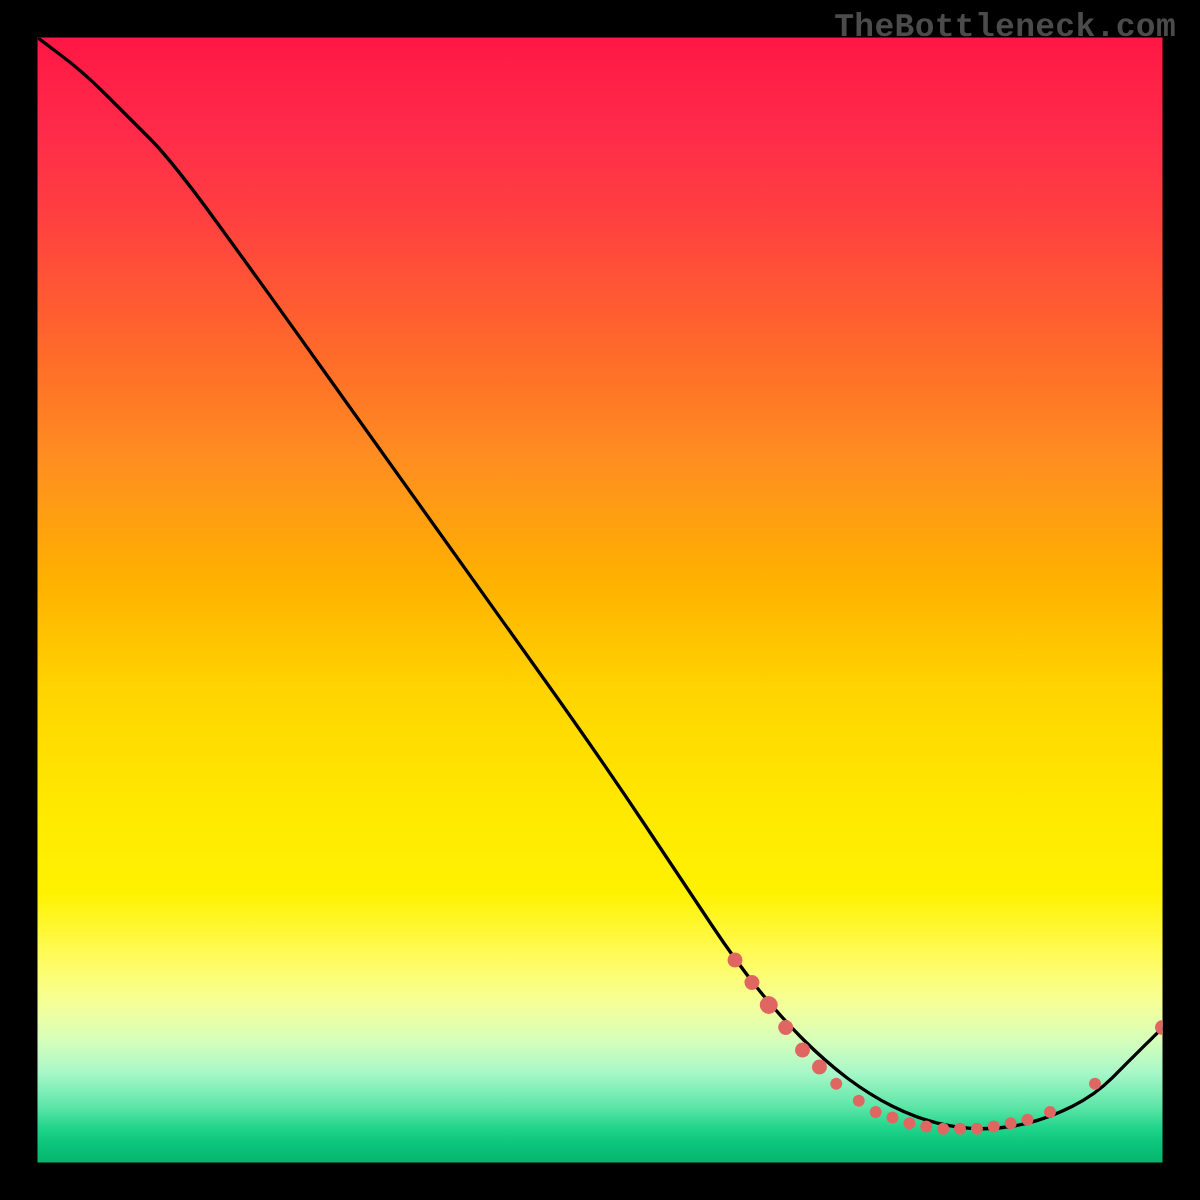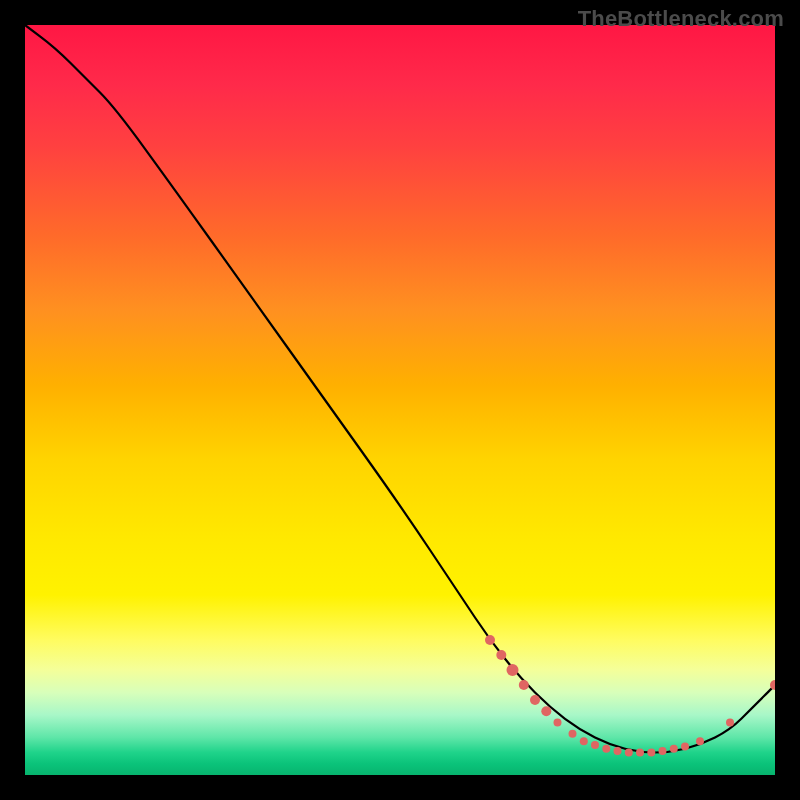--- a/index.html
+++ b/index.html
@@ -9,20 +9,21 @@
     height: 800px;
     background: #000;
     overflow: hidden;
     font-family: Arial, Helvetica, sans-serif;
   }
   .stage {
     position: relative;
     width: 800px;
     height: 800px;
     background: #000;
+    font-family: Liberation Mono, monospace;
   }
   .plot {
     position: absolute;
     left: 25px;
     top: 25px;
     width: 750px;
     height: 750px;
   }
   .grad {
     position: absolute;

